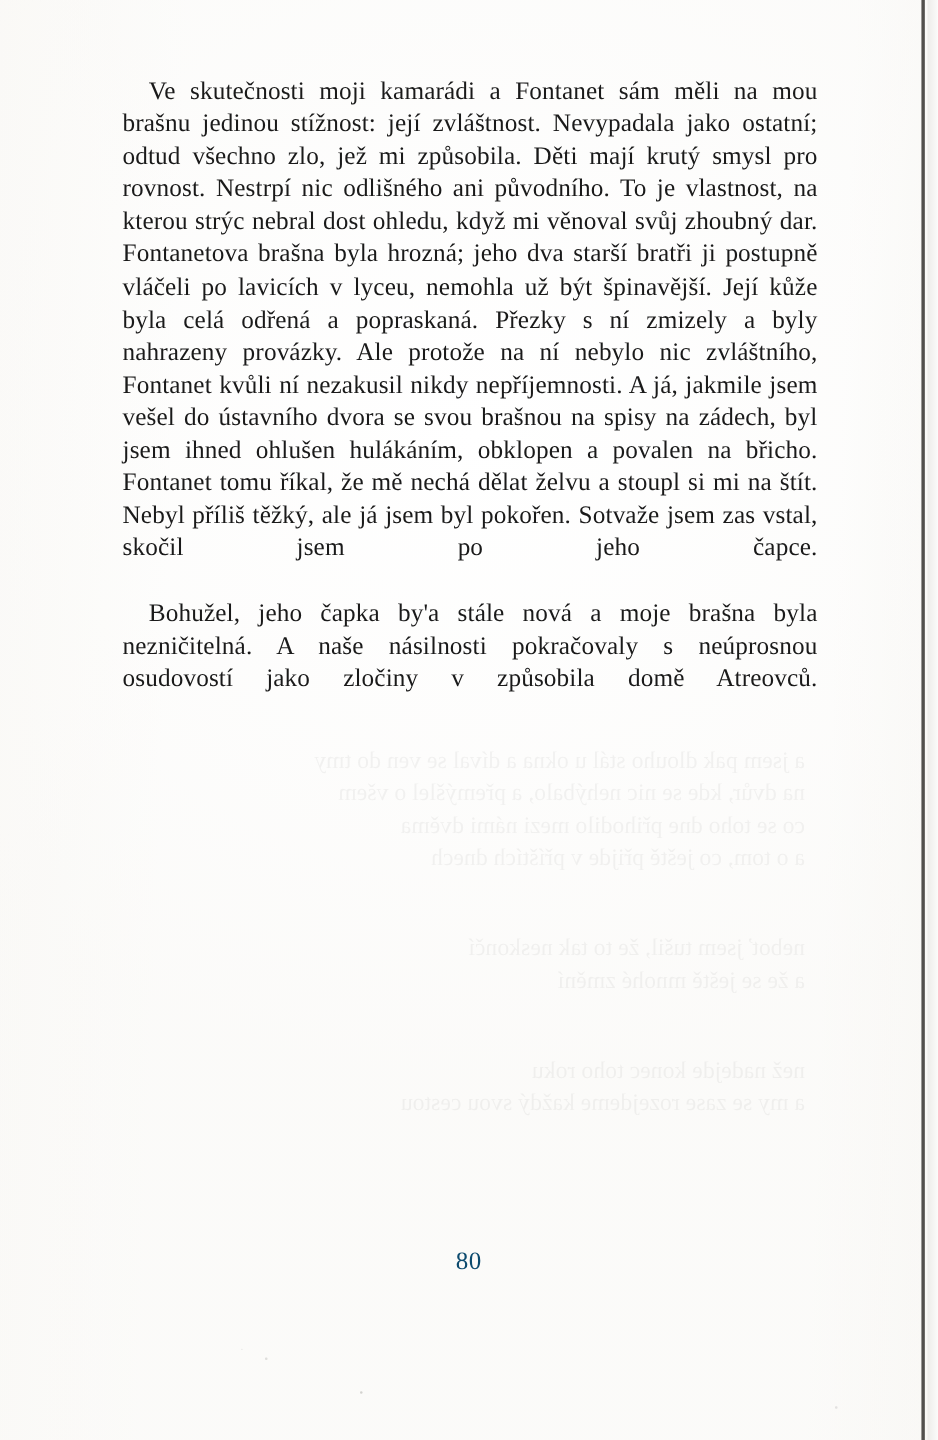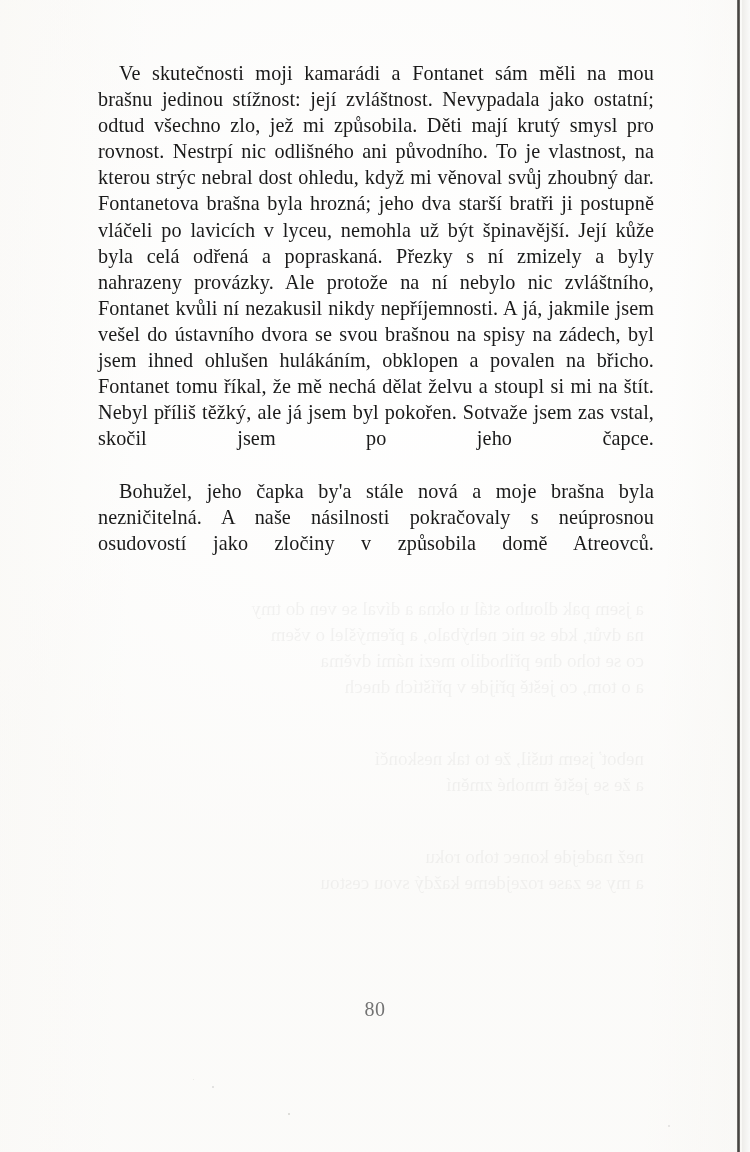--- a/index.html
+++ b/index.html
@@ -101,21 +101,21 @@
 
   
   .folio {
     position: absolute;
     left: 0;
     top: 997px;
     width: 750px;
     text-align: center;
     font-size: 20px;
     line-height: 24px;
-    color: #737373;
+    color: #0c4a6e;
     letter-spacing: 0.5px;
   }
 
   
   .ghost-layer {
     position: absolute;
     left: 92px;
     top: 596px;
     width: 572px;
     height: 360px;

